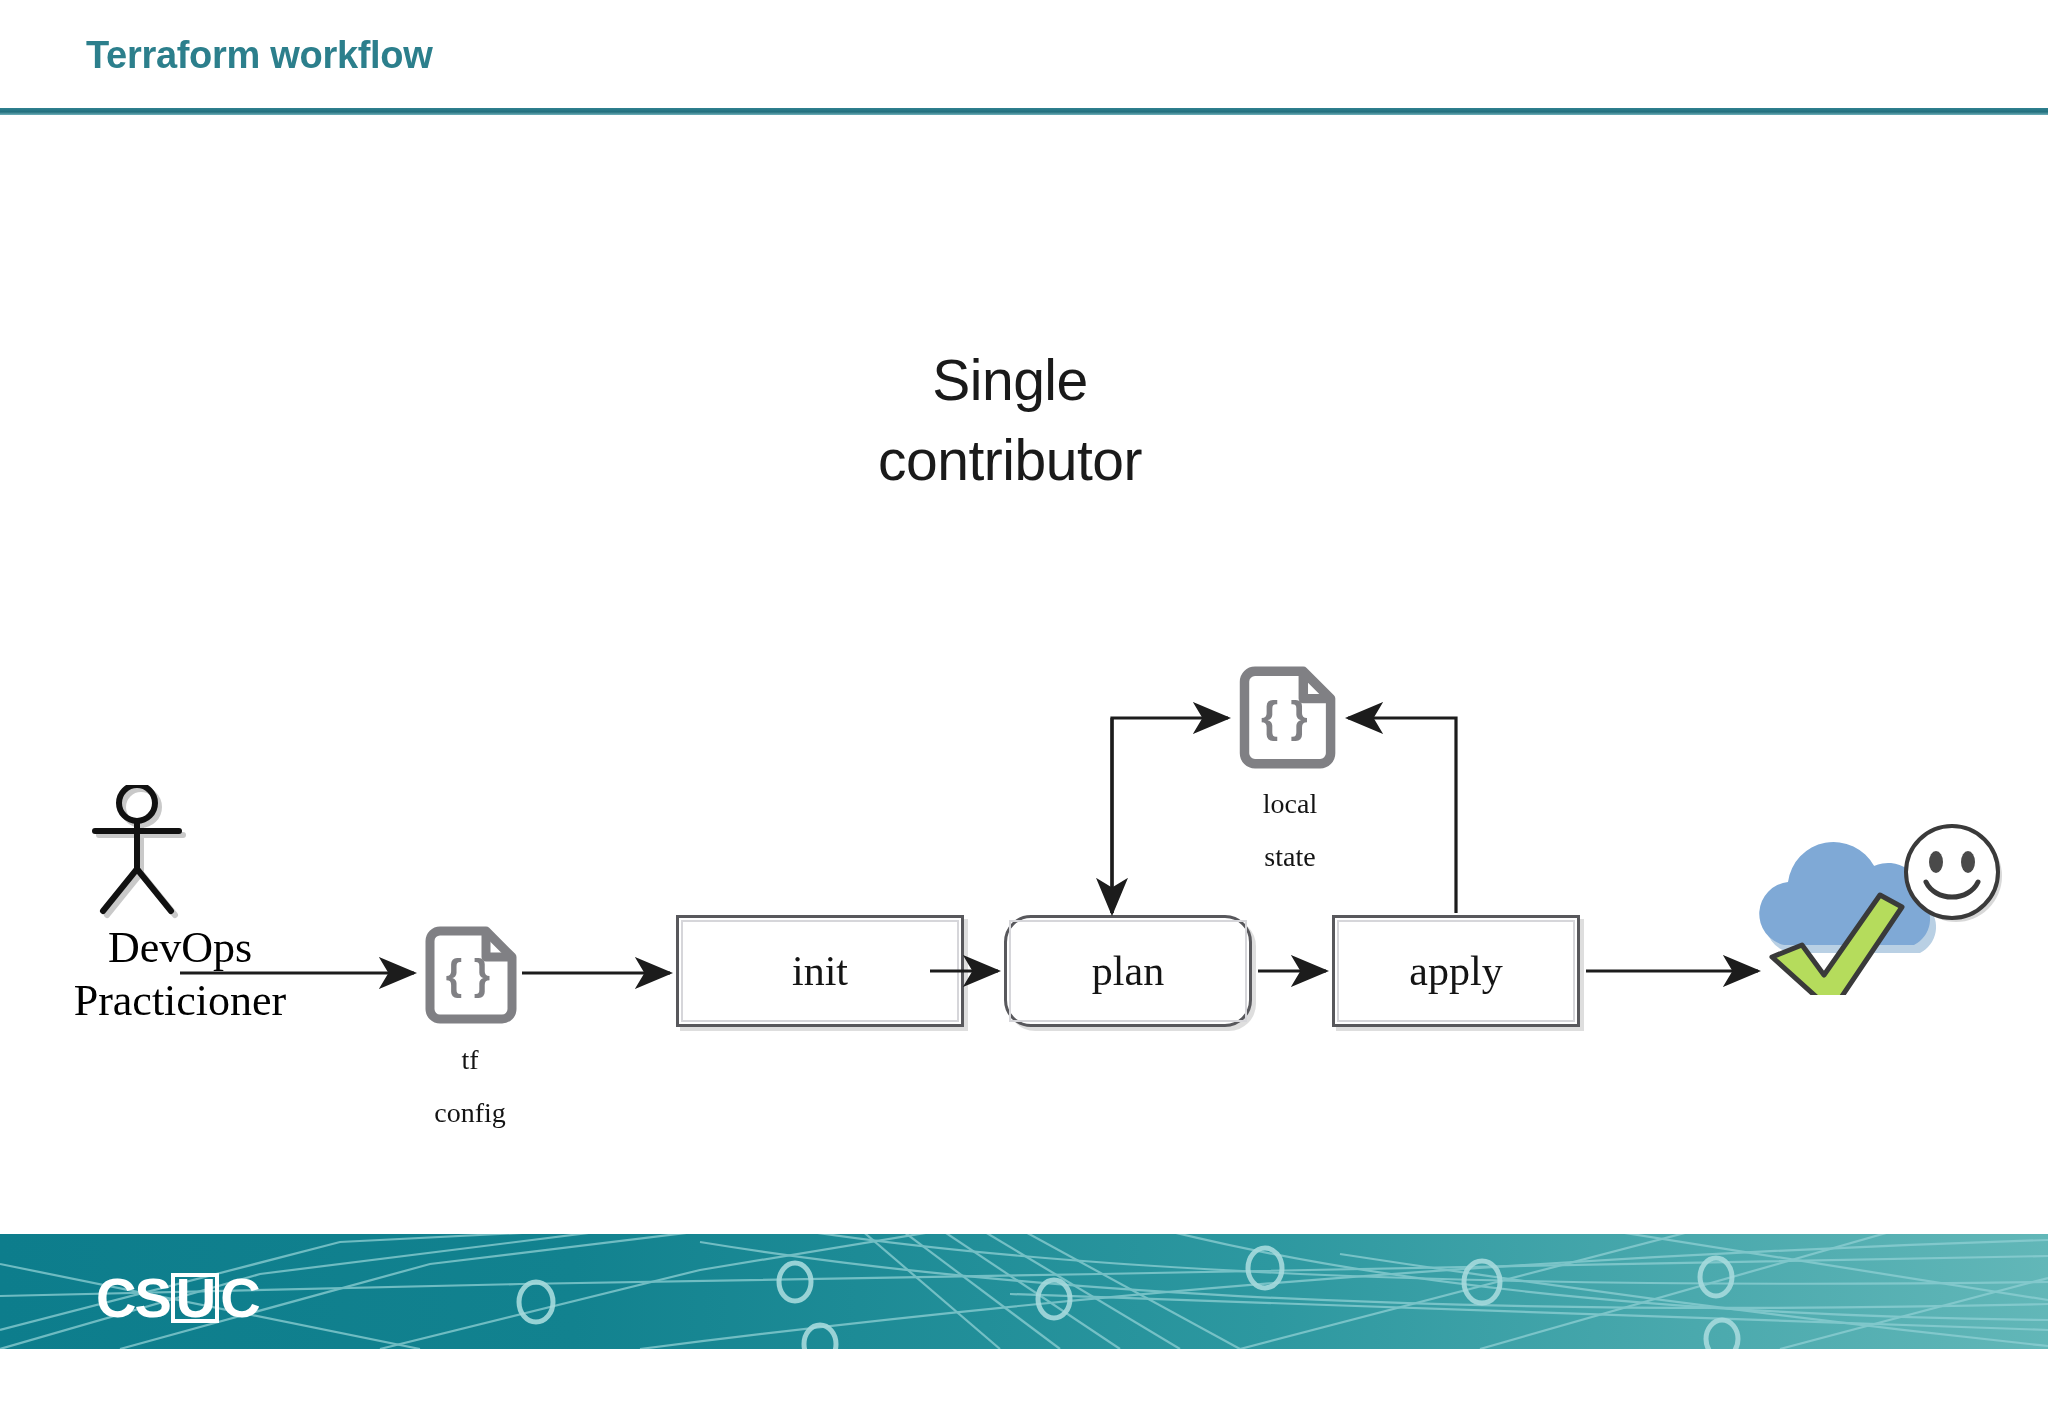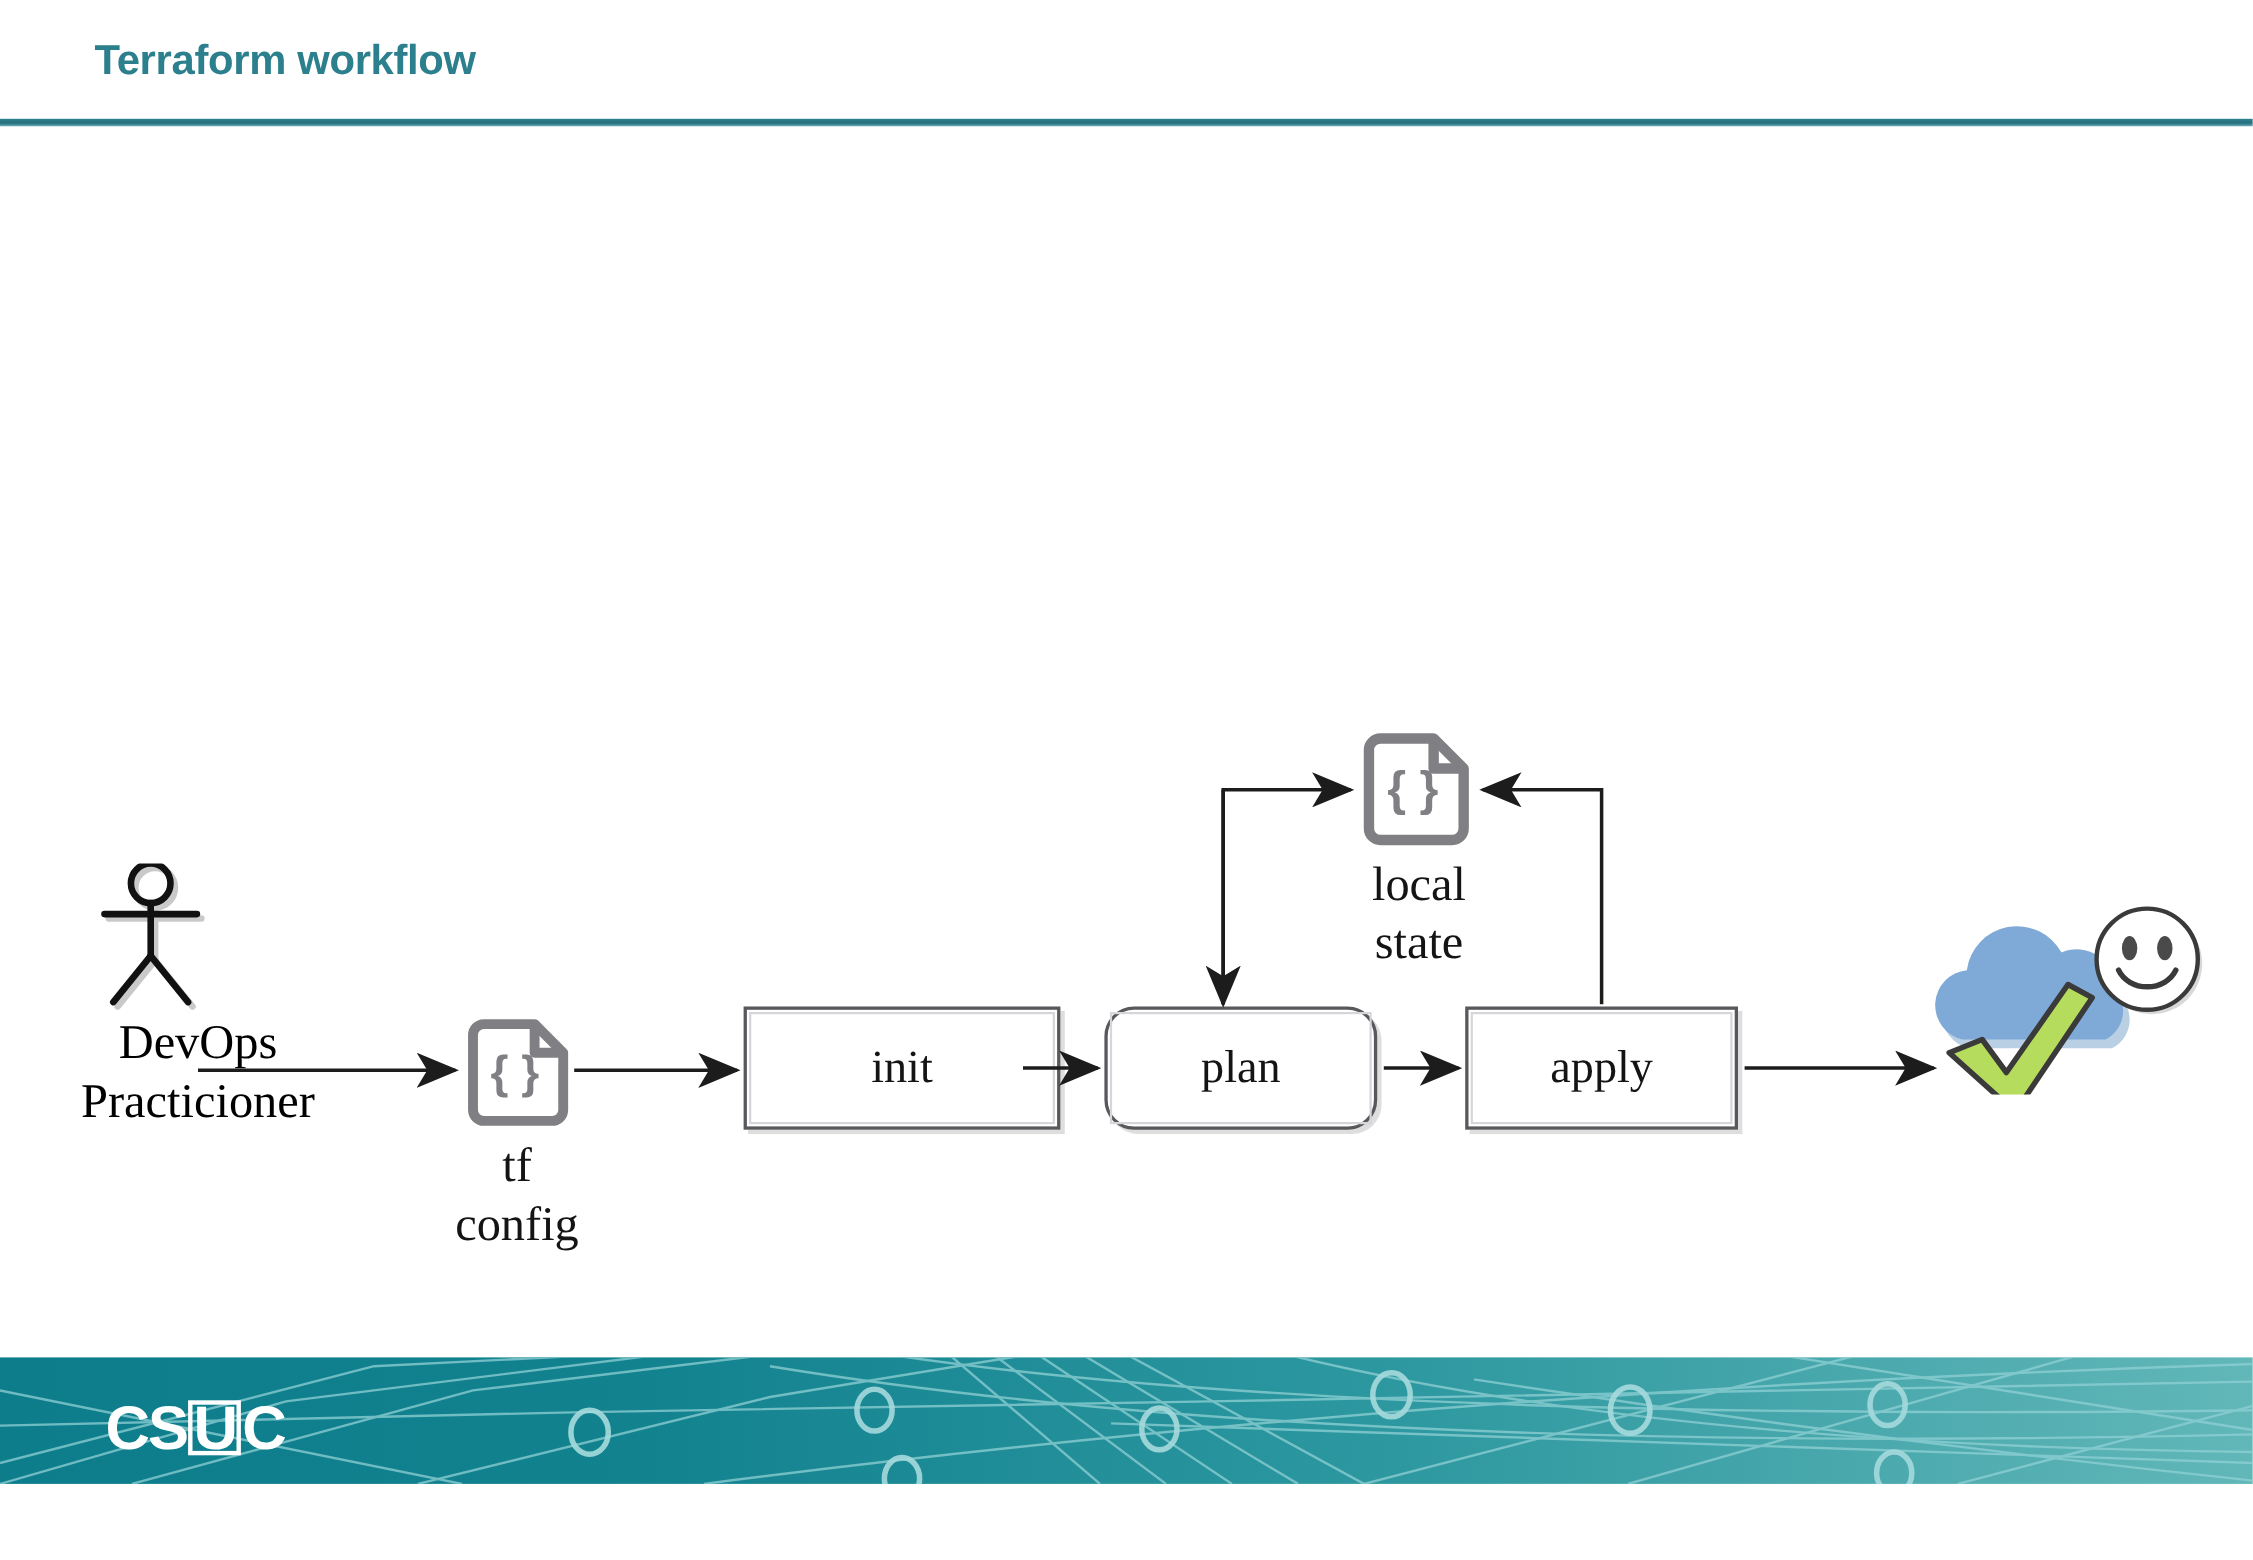--- a/index.html
+++ b/index.html
@@ -90,21 +90,21 @@
 
   
   .doc-icon { position: absolute; }
   #tfconfig-icon { left: 420px; top: 810px; width: 100px; height: 100px; }
   #localstate-icon { left: 1234px; top: 550px; width: 105px; height: 105px; }
 
   .icon-caption {
     position: absolute;
     text-align: center;
     font-family: "Liberation Serif", serif;
-    font-size: 44px;
+    font-size: 28px;
     line-height: 53px;
     color: #141414;
   }
   #tfconfig-caption { left: 320px; top: 918px; width: 300px; }
   #localstate-caption { left: 1140px; top: 662px; width: 300px; }
   .icon-caption .ln { display: block; }
 
   
   .proc-box {
     position: absolute;
@@ -206,20 +206,24 @@
 </head>
 <body>
 
 <div id="header">
   <div id="page-title">Terraform workflow</div>
   <div id="header-rule"></div>
 </div>
 
 <div id="canvas">
 
+  <div id="diagram-heading">
+    <span class="ln">Single</span>
+    <span class="ln">contributor</span>
+  </div>
 
   <div id="actor">
     <svg width="190" height="135" viewBox="0 0 190 135">
       <g stroke="#c9c9c9" stroke-width="6" fill="none" stroke-linecap="round">
         <circle cx="56" cy="22" r="18"></circle>
         <line x1="56" y1="40" x2="56" y2="88"></line>
         <line x1="14" y1="50" x2="98" y2="50"></line>
         <line x1="56" y1="88" x2="22" y2="130"></line>
         <line x1="56" y1="88" x2="90" y2="130"></line>
       </g>

